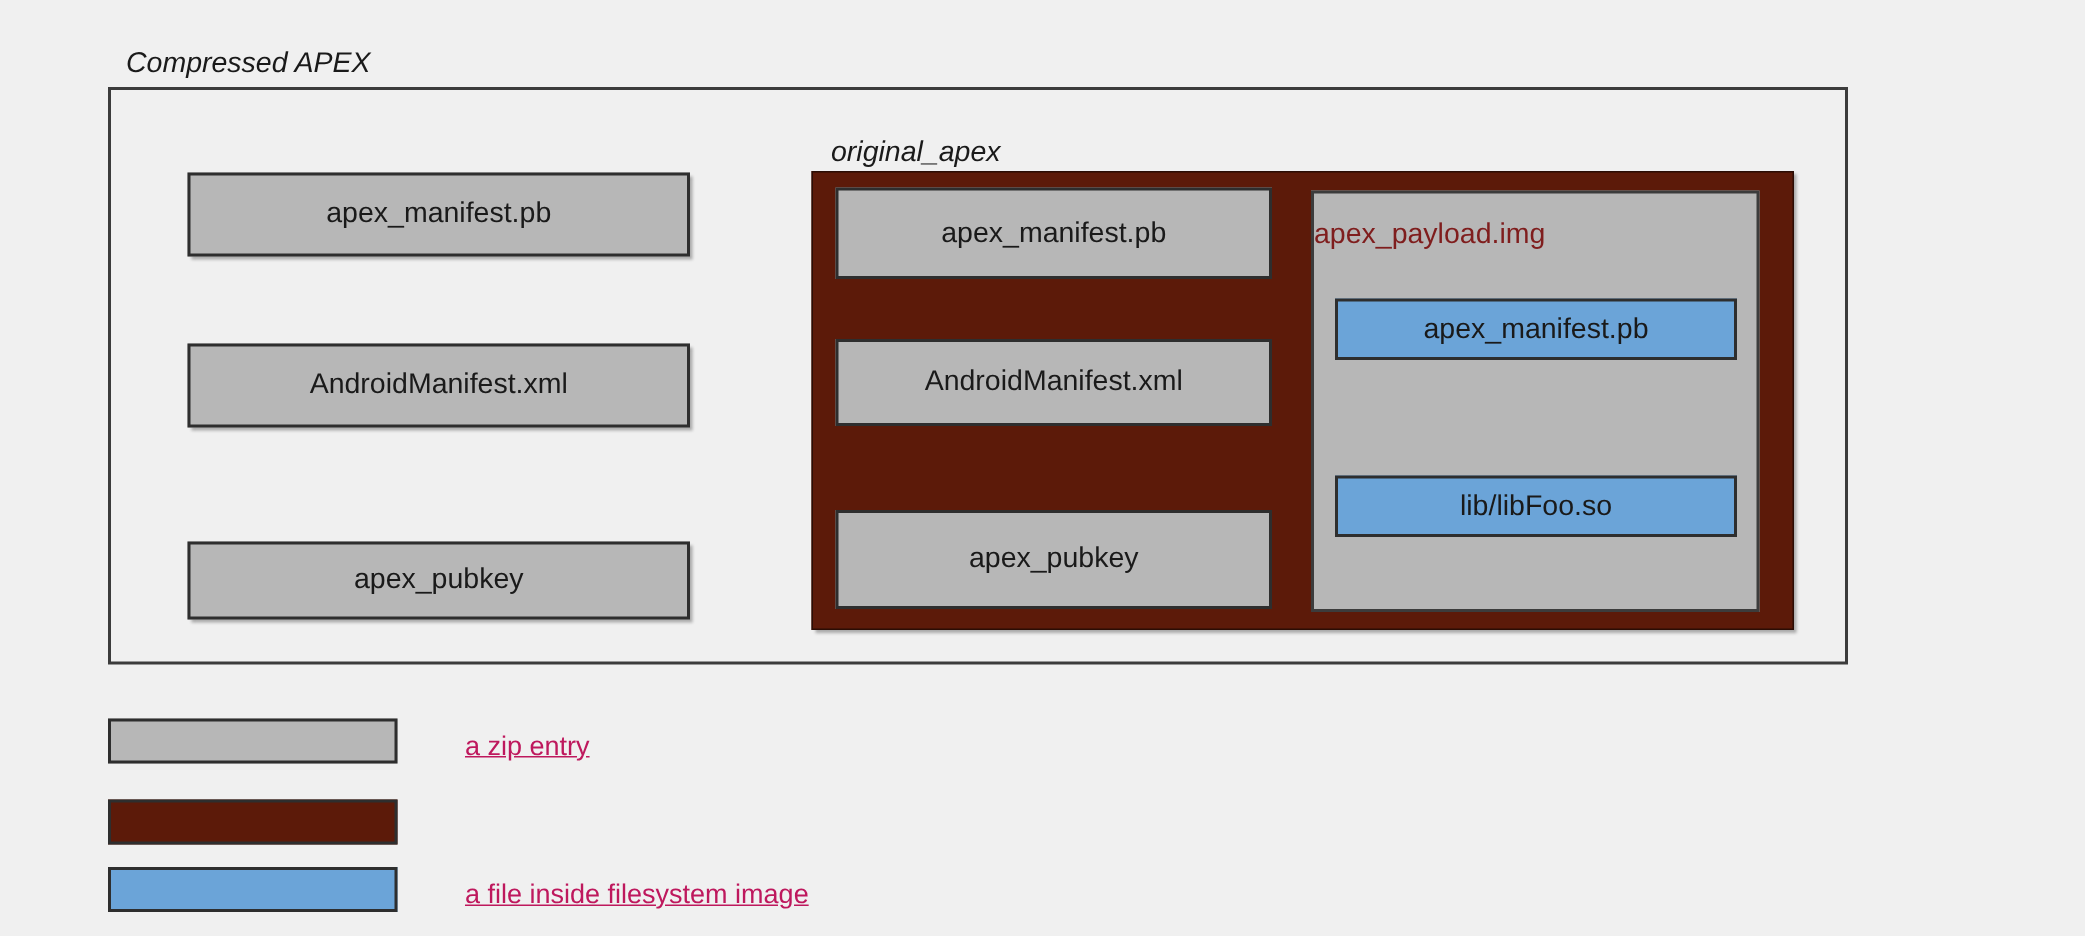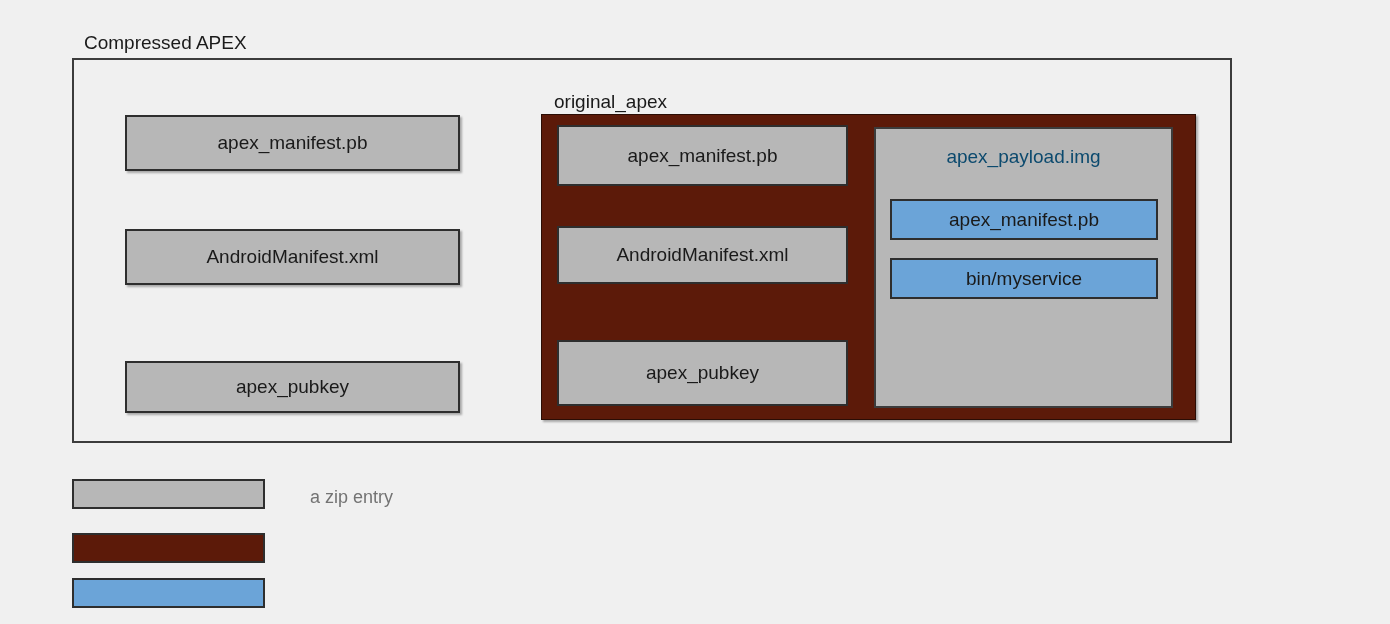--- a/index.html
+++ b/index.html
@@ -60,39 +60,41 @@
   
   .fs-file {
     border: 2px solid #2e2e2e;
   }
 
   
   .caption {
     position: absolute;
     color: #1a1a1a;
     white-space: nowrap;
+    font-style: italic;
   }
 
   
   .legend-swatch {
     position: absolute;
     box-sizing: border-box;
     border: 2px solid #2e2e2e;
   }
   .legend-label {
     position: absolute;
-    color: #737373;
+    color: #be185d;
     white-space: nowrap;
+    text-decoration: underline;
   }
 
   .payload-title {
     position: absolute;
     width: 100%;
-    text-align: center;
-    color: #0c4a6e;
+    text-align: left;
+    color: #7f1d1d;
     white-space: nowrap;
   }
 </style>
 </head>
 <body>
 
 <div id="canvas">
 
   <div class="caption" style="left:84px; top:32px; font-size:19px;">Compressed APEX</div>
 
@@ -113,23 +115,24 @@
   <div class="box zip-entry" style="left:557px; top:226px; width:291px; height:58px; background:#b7b7b7; font-size:19px;">AndroidManifest.xml</div>
 
   <div class="box zip-entry" style="left:557px; top:340px; width:291px; height:66px; background:#b7b7b7; font-size:19px;">apex_pubkey</div>
 
   <div class="box payload-container" style="left:874px; top:127px; width:299px; height:281px; background:#b7b7b7;">
     <div class="payload-title" style="top:17px; font-size:19px;">apex_payload.img</div>
   </div>
 
   <div class="box fs-file" style="left:890px; top:199px; width:268px; height:41px; background:#6ba4d8; font-size:19px;">apex_manifest.pb</div>
 
-  <div class="box fs-file" style="left:890px; top:258px; width:268px; height:41px; background:#6ba4d8; font-size:19px;">bin/myservice</div>
 
+  <div class="box fs-file" style="left:890px; top:317px; width:268px; height:41px; background:#6ba4d8; font-size:19px;">lib/libFoo.so</div>
 
   <div class="legend-swatch" style="left:72px; top:479px; width:193px; height:30px; background:#b7b7b7;"></div>
   <div class="legend-label" style="left:310px; top:487px; font-size:18px;">a zip entry</div>
 
   <div class="legend-swatch" style="left:72px; top:533px; width:193px; height:30px; background:#5c1a09;"></div>
 
   <div class="legend-swatch" style="left:72px; top:578px; width:193px; height:30px; background:#6ba4d8;"></div>
+  <div class="legend-label" style="left:310px; top:586px; font-size:18px;">a file inside filesystem image</div>
 
 </div>
 
 </body></html>

